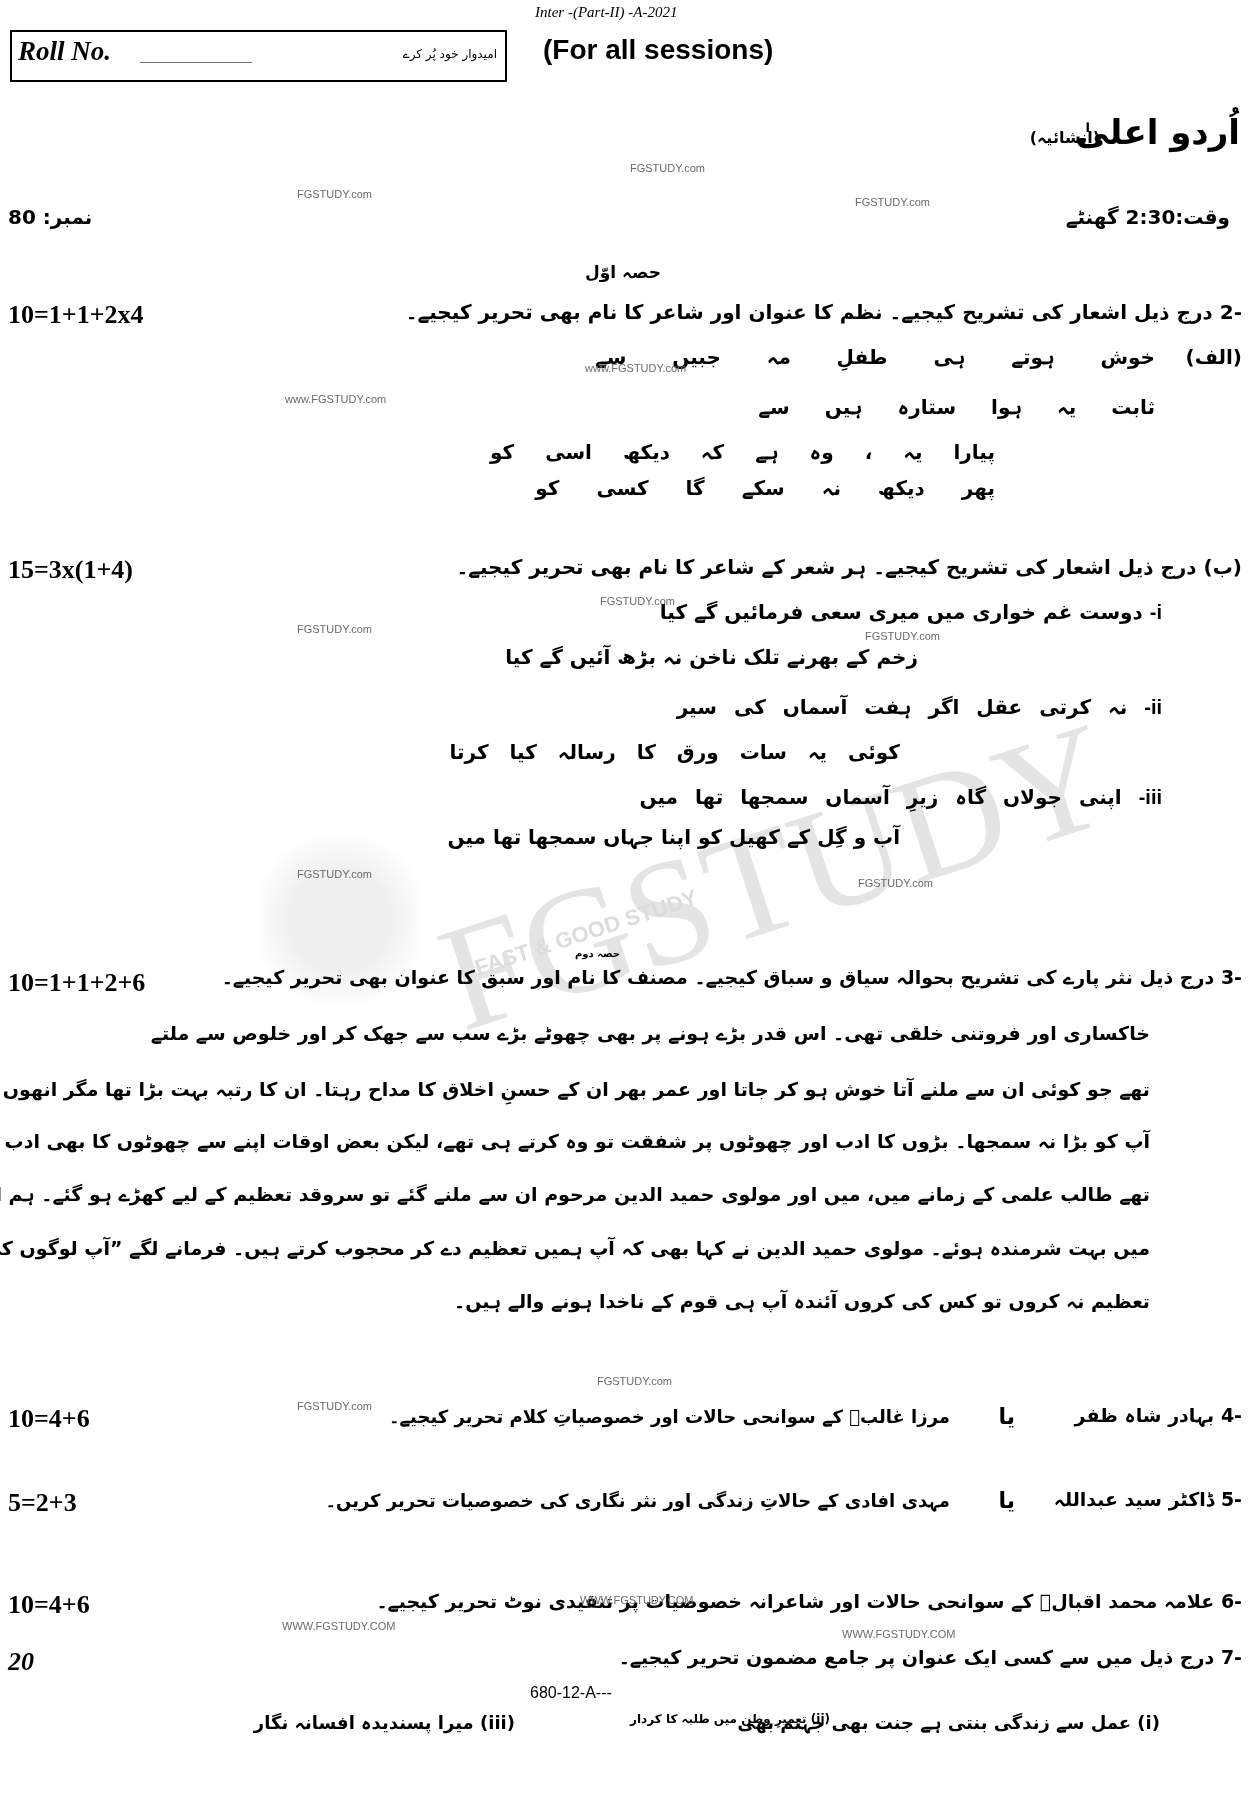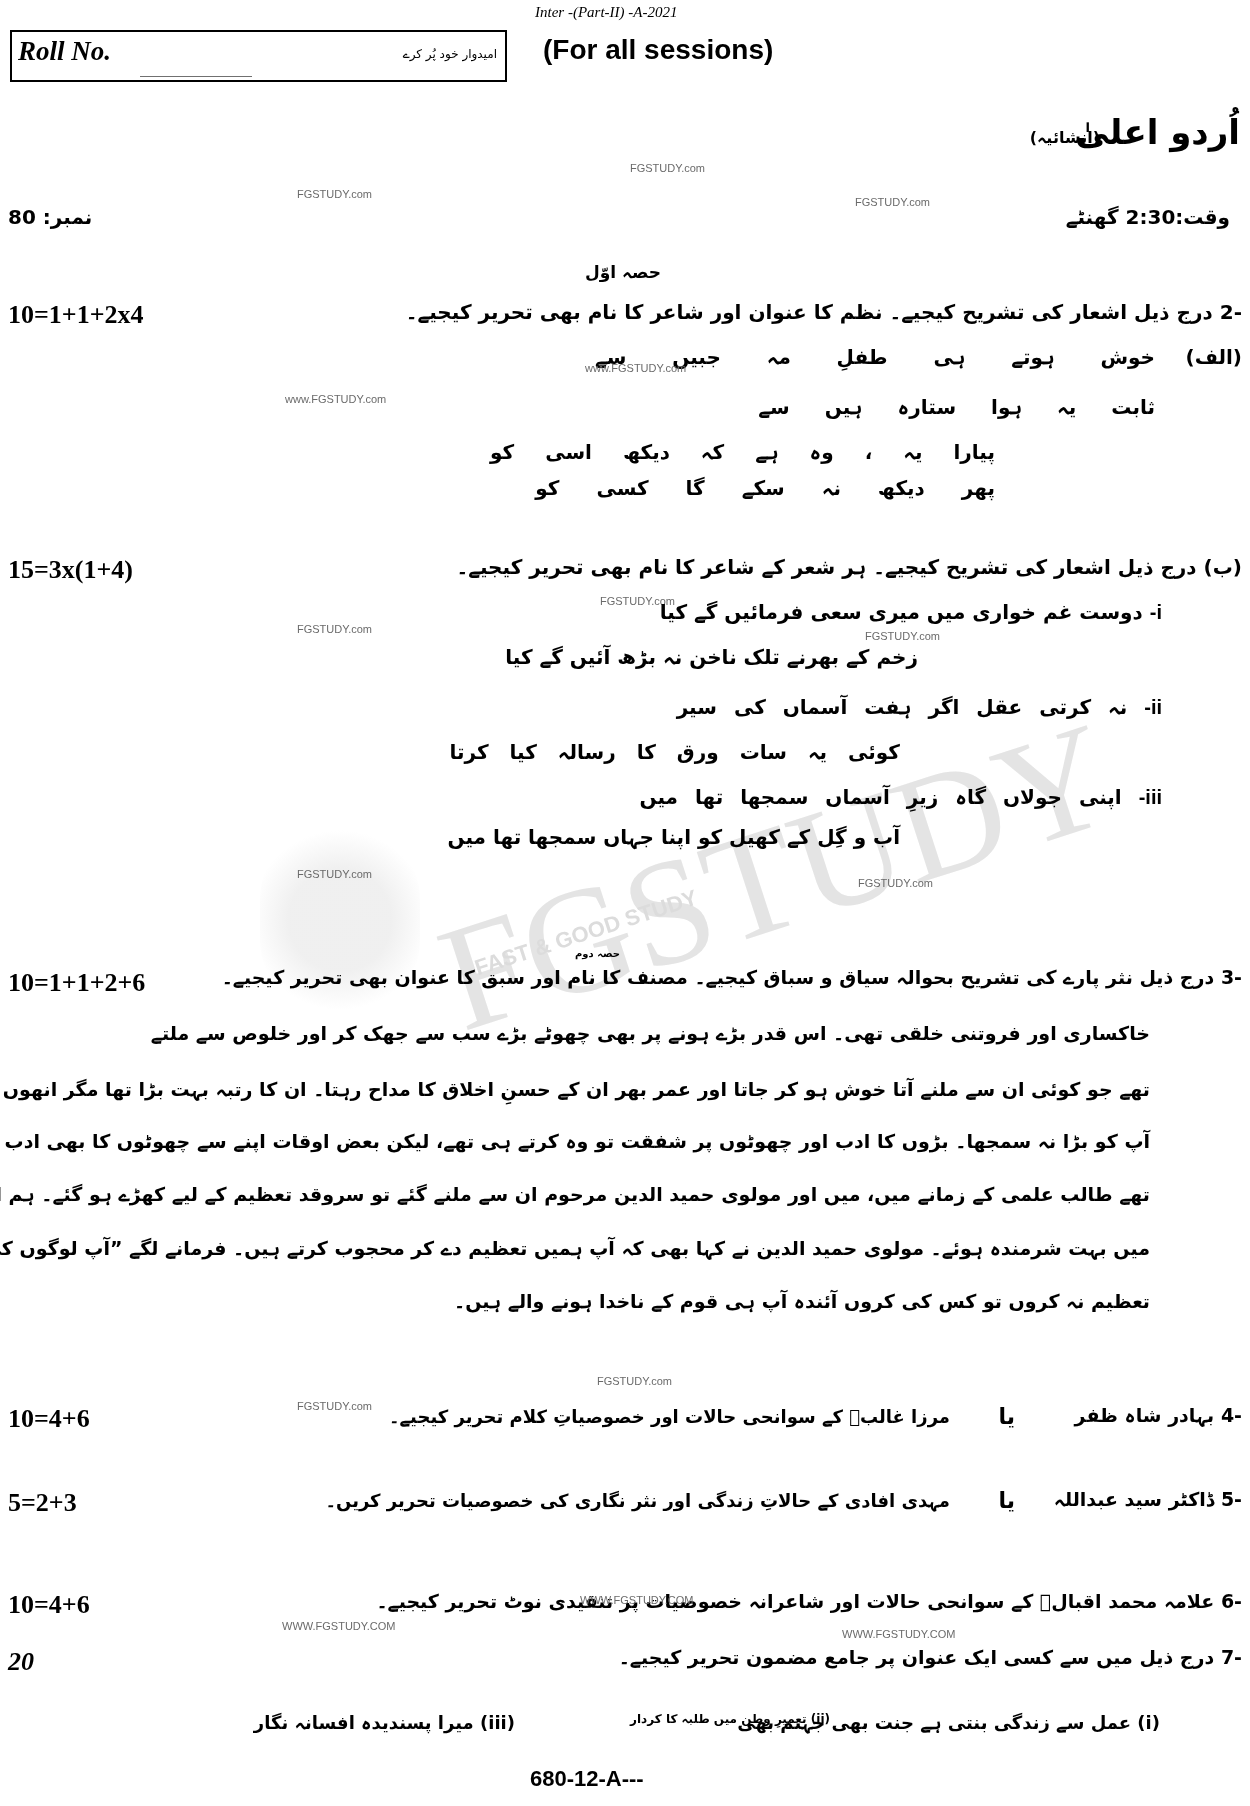--- a/index.html
+++ b/index.html
@@ -16,21 +16,21 @@
 </head>
 <body>
 
 <div class="abs big-wm" style="left:430px; top:790px;">FGSTUDY</div>
 <div class="abs" style="left:260px; top:820px; width:160px; height:200px; border-radius:80px; background:radial-gradient(circle,#ececec 40%,transparent 70%); opacity:.8;"></div>
 <div class="abs wm" style="left:470px; top:920px; font-size:22px; color:#dcdcdc; transform:rotate(-18deg); font-weight:bold;">FAST &amp; GOOD STUDY</div>
 
 <div class="abs" style="left:535px; top:4px; font-family:'Liberation Serif',serif; font-style:italic; font-size:15px;">Inter -(Part-II) -A-2021</div>
 <div class="abs rollbox">
   <span class="abs" style="left:6px; top:4px; font-family:'Liberation Serif',serif; font-style:italic; font-weight:bold; font-size:27px;">Roll No.</span>
-  <span class="abs" style="left:128px; top:28px; font-size:14px;">________________</span>
+  <span class="abs" style="left:128px; top:14px; font-size:14px;">________________</span>
   <span class="abs ur" style="right:8px; top:15px; font-size:12px; font-weight:normal;">امیدوار خود پُر کرے</span>
 </div>
 <div class="abs" style="left:543px; top:34px; font-family:'Liberation Sans',sans-serif; font-weight:bold; font-size:28px;">(For all sessions)</div>
 
 <div class="abs ur" style="right:10px; top:112px; font-size:34px;">اُردو اعلیٰ</div>
 <div class="abs ur" style="right:150px; top:128px; font-size:16px;">(انشائیہ)</div>
 
 <div class="abs wm" style="left:630px; top:162px;">FGSTUDY.com</div>
 <div class="abs wm" style="left:297px; top:188px;">FGSTUDY.com</div>
 <div class="abs wm" style="left:855px; top:196px;">FGSTUDY.com</div>
@@ -107,13 +107,13 @@
 <div class="abs wm" style="left:282px; top:1620px;">WWW.FGSTUDY.COM</div>
 <div class="abs wm" style="left:842px; top:1628px;">WWW.FGSTUDY.COM</div>
 
 <div class="abs marks" style="top:1647px;font-style:italic;">20</div>
 <div class="abs ur" style="right:8px; top:1646px; font-size:19px;"><span>-7</span> <span>درج ذیل میں سے کسی ایک عنوان پر جامع مضمون تحریر کیجیے۔</span></div>
 
 <div class="abs ur" style="right:90px; top:1712px; font-size:18px;"><span>(i)</span> <span>عمل سے زندگی بنتی ہے جنت بھی جہنم بھی</span></div>
 <div class="abs ur" style="right:420px; top:1712px; font-size:12px;"><span>(ii)</span> <span>تعمیرِ وطن میں طلبہ کا کردار</span></div>
 <div class="abs ur" style="right:735px; top:1712px; font-size:18px;"><span>(iii)</span> <span>میرا پسندیدہ افسانہ نگار</span></div>
 
-<div class="abs" style="left:530px; top:1766px; font-family:'Liberation Sans',sans-serif; font-size:22px;font-weight:bold;">680-12-A---</div>
+<div class="abs" style="left:530px; top:1684px; font-family:'Liberation Sans',sans-serif; font-size:16px;">680-12-A---</div>
 
 </body></html>

